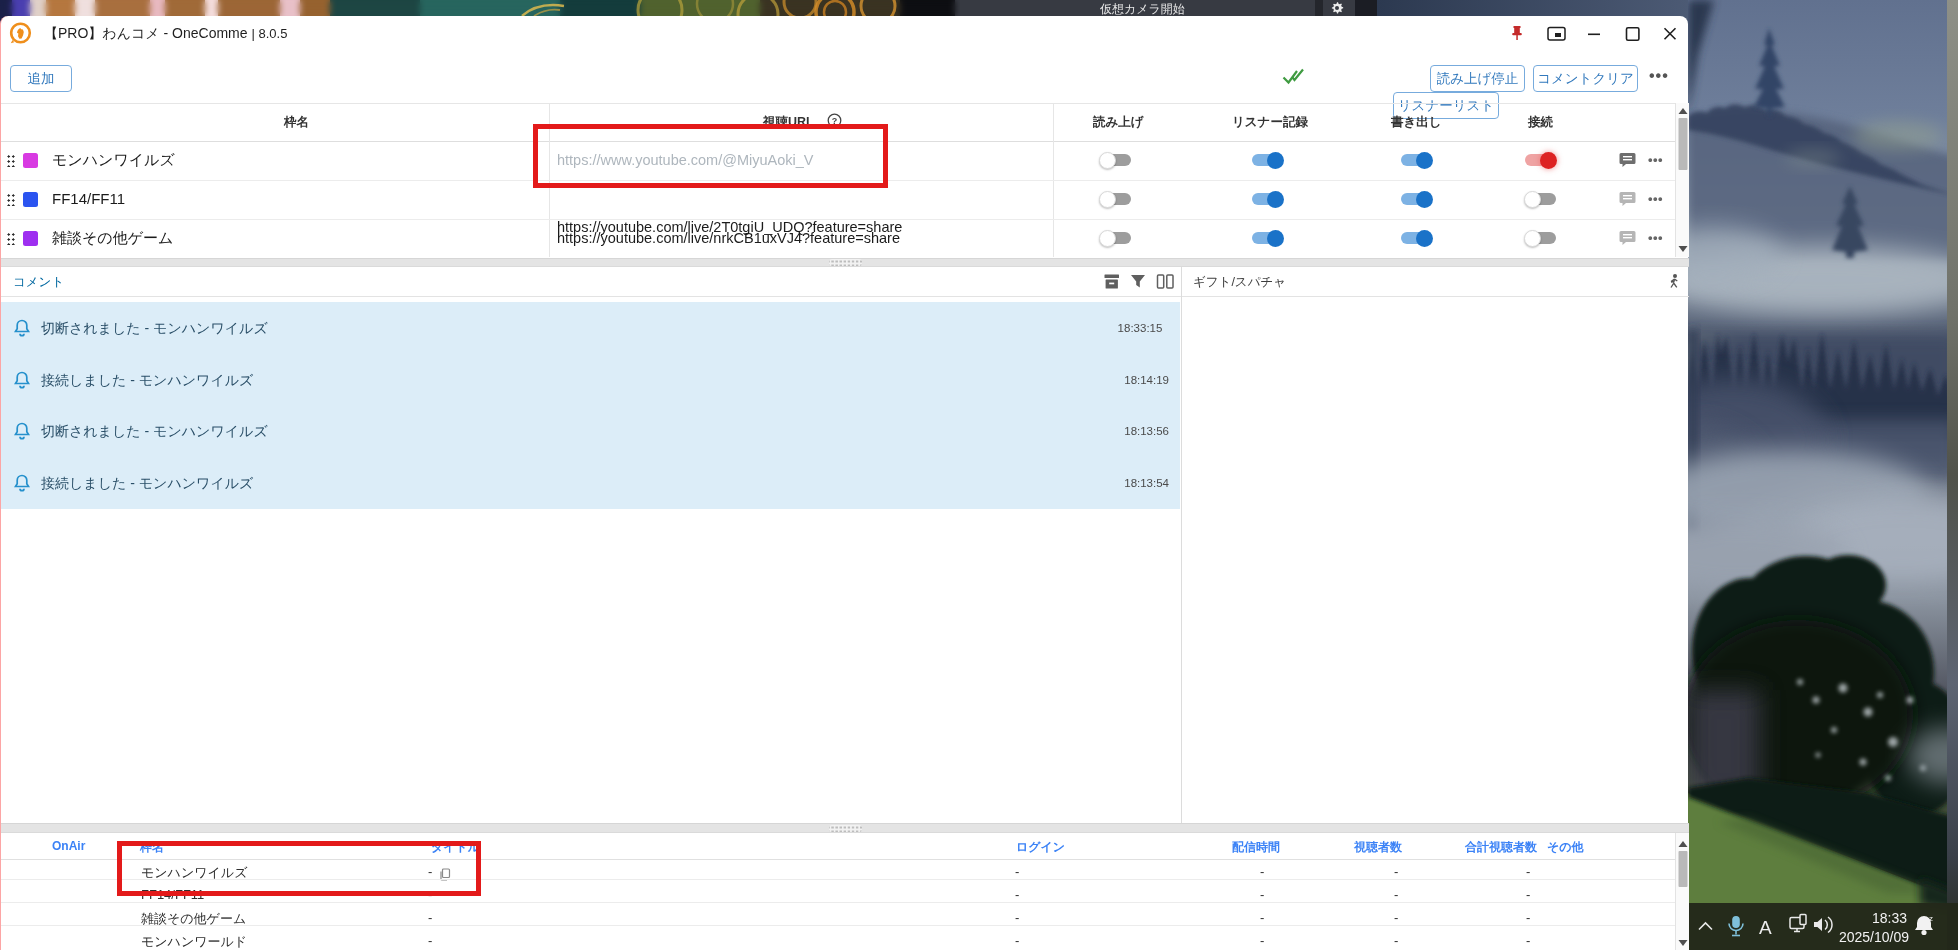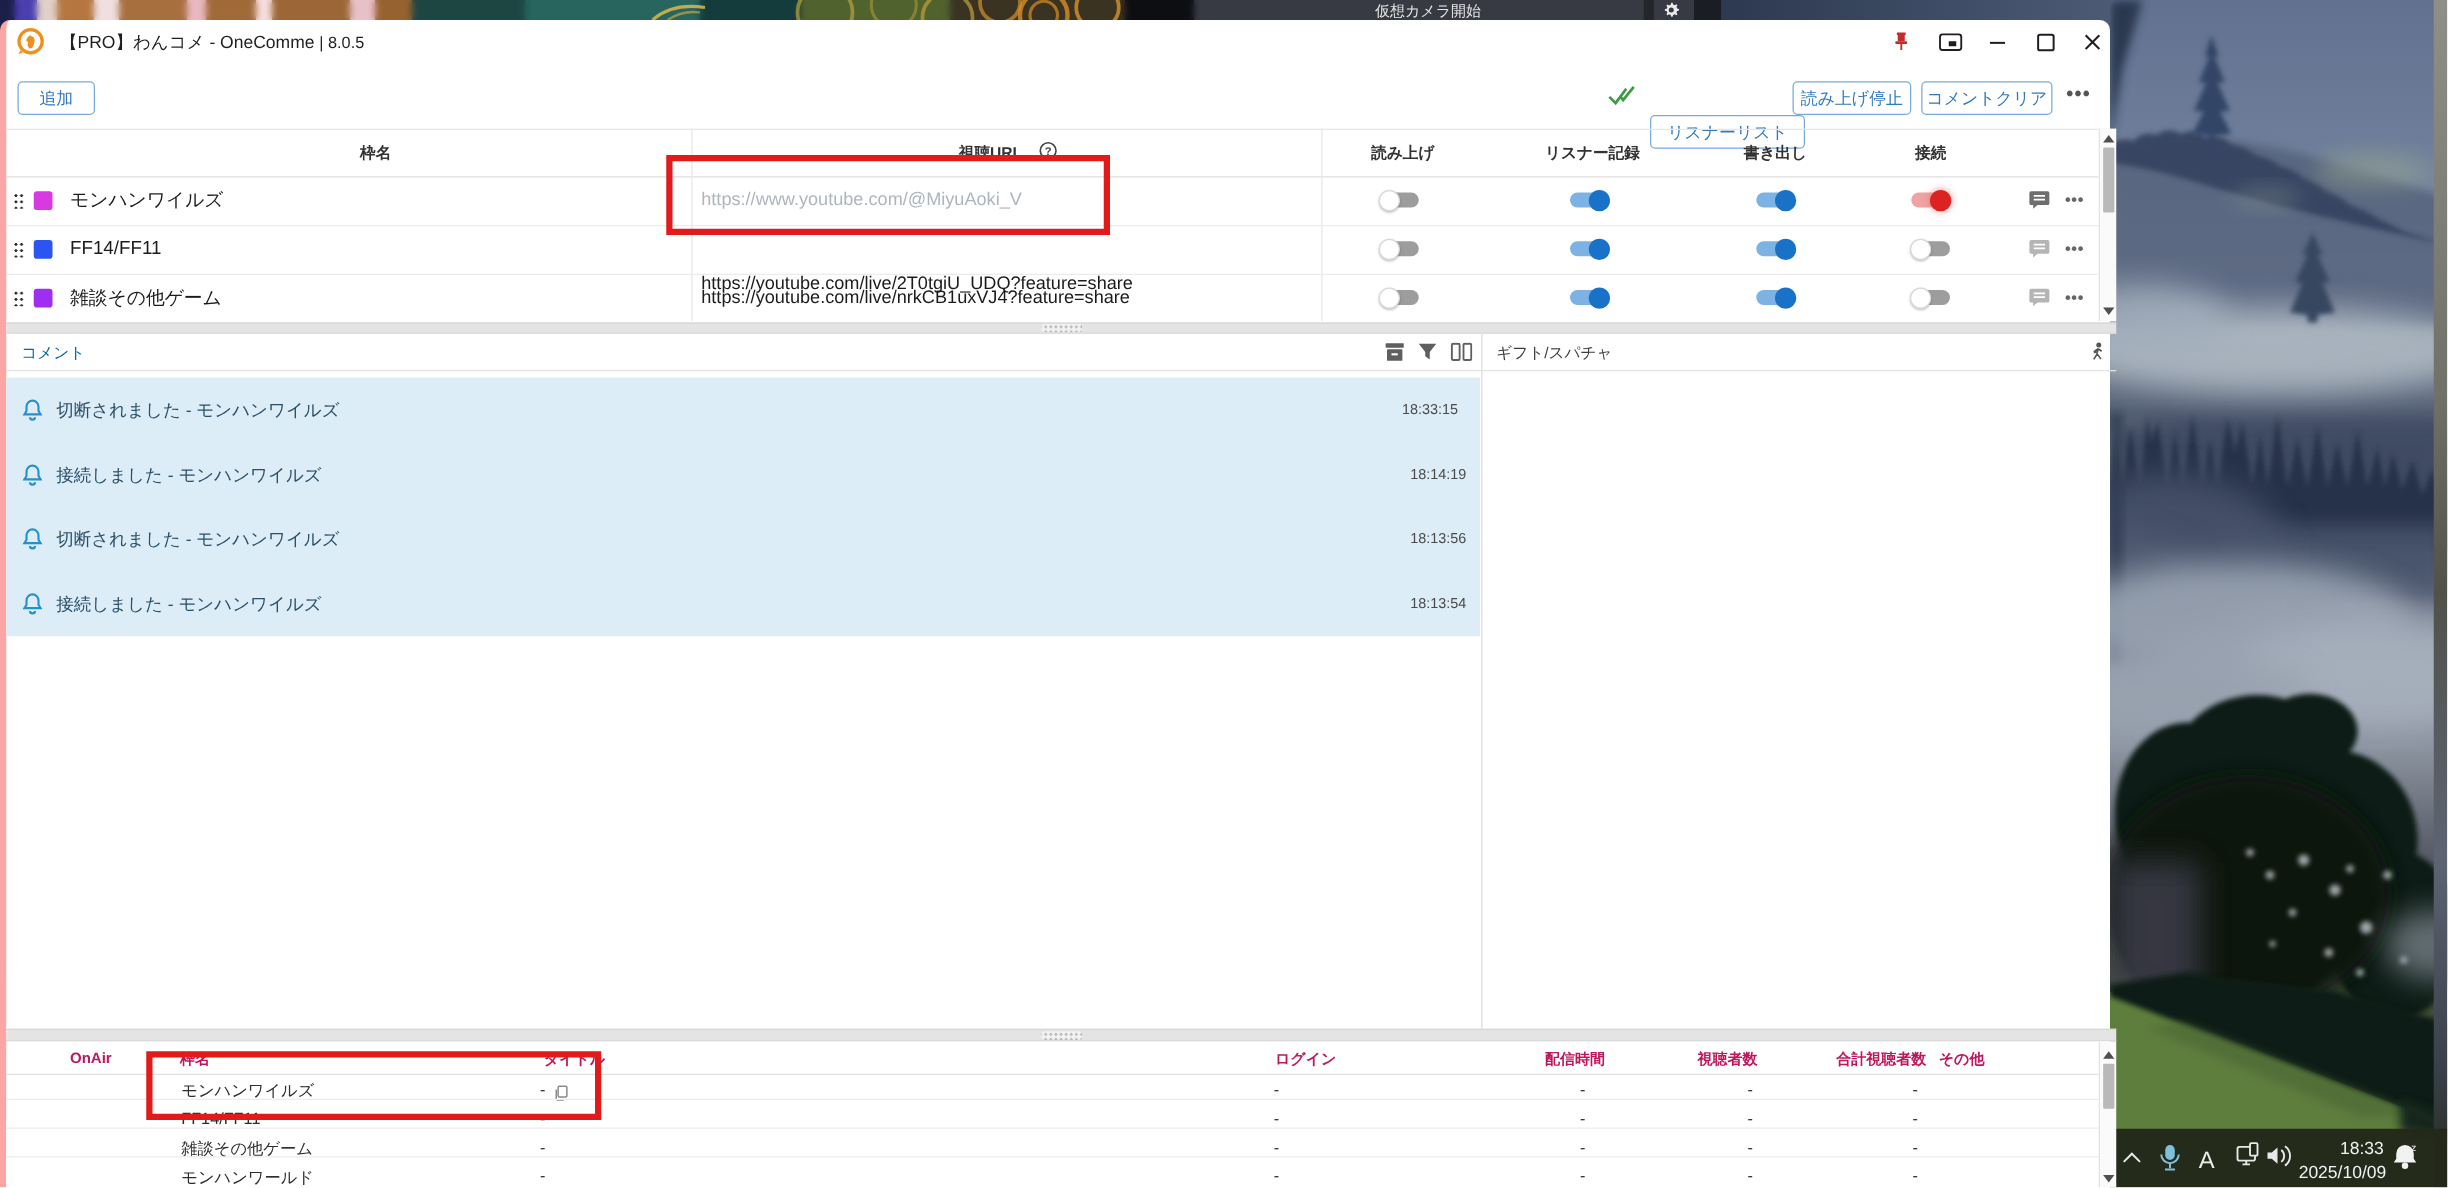--- a/index.html
+++ b/index.html
@@ -12,21 +12,21 @@
   #b5773f 46px, #b5773f 75px, #efdfde 75px, #efdfde 95px, #a86f3e 95px, #a86f3e 150px,
   #e8b9c0 150px, #e8b9c0 165px, #a06a38 165px, #a06a38 205px, #f5dede 205px, #f5dede 218px,
   #9c6636 218px, #9c6636 280px, #e8c0c8 280px, #e8c0c8 300px, #96622f 300px, #96622f 330px,
   #1d4643 330px, #1d4643 420px, #27655e 420px, #27655e 560px, #143c3c 560px, #143c3c 640px,
   #50622e 640px, #50622e 760px, #3a3322 760px, #3a3322 900px, #0d0e12 900px, #0d0e12 955px,
   #373a42 955px, #373a42 1355px, #1b1d24 1355px, #1b1d24 1377px,
   #2c3950 1377px, #4c5a74 1688px); }
 
 #rightstrip { left:1688px; top:0; width:270px; height:950px; overflow:hidden; }
 
-#appwin { left:0; top:16px; width:1688px; height:934px; background:#fff; border-radius:8px 8px 0 0; border-left:5px solid #fca5a5; }
+#appwin { left:0; top:16px; width:1688px; height:934px; background:#fff; border-radius:8px 8px 0 0; border-left:1px solid #fca5a5; }
 .hline { position:absolute; height:1px; background:#e6e6e6; }
 .vline { position:absolute; width:1px; background:#e6e6e6; }
 
 .tg { position:absolute; width:31px; height:12px; border-radius:6px; }
 .tg .knob { position:absolute; width:17px; height:17px; border-radius:50%; top:-2.5px; }
 .tg.off { background:#9d9d9d; }
 .tg.off .knob { left:-1px; background:#fff; border:1px solid #d9d9d9; box-shadow:0 1px 2px rgba(0,0,0,.25); }
 .tg.on { background:#7db2e4; }
 .tg.on .knob { right:-1px; background:#1a72c8; }
 .tg.red { background:#efa3a3; }
@@ -41,21 +41,21 @@
 .dots6 { position:absolute; width:9px; height:14px;
   background-image:radial-gradient(circle, #2b2b2b 1.1px, transparent 1.3px);
   background-size:4.5px 5px; background-position:0.5px 1px; }
 .sq { position:absolute; width:15px; height:15px; border-radius:2.5px; }
 .grip { width:33px; height:7px; background:#f2f2f2; border-radius:3px;
   background-image:radial-gradient(circle, #bdbdbd 1.1px, transparent 1.3px);
   background-size:4.1px 4px; background-position:1.5px 0.5px; }
 .commentrow { position:absolute; font-size:14px; color:#2a4f68; }
 .ctime { position:absolute; font-size:11.5px; color:#4a4a4a; }
 .btxt { position:absolute; font-size:13px; color:#2e2e2e; }
-.bhdr { position:absolute; font-size:12px; color:#be185d; font-weight:bold; }
+.bhdr { position:absolute; font-size:12px; color:#3b82f6; font-weight:bold; }
 </style>
 </head>
 <body>
 <div id="topstrip" class="abs"></div>
 <div class="abs" style="left:0; top:0; width:960px; height:16px; backdrop-filter:blur(3px);"></div>
 <div class="abs" style="left:1100px; top:1px; font-size:12px; color:#e8e8e8;">仮想カメラ開始</div>
 <div class="abs" style="left:1315px; top:0; width:8px; height:16px; background:#24262c;"></div>
 <svg class="abs" style="left:1329px; top:0px;" width="16" height="16" viewBox="0 0 15 15">
     <path d="M7.5 2 l1 0 .4 1.4 1.2.5 1.3-.7.7.7-.7 1.3.5 1.2 1.4.4 0 1-1.4.4-.5 1.2.7 1.3-.7.7-1.3-.7-1.2.5-.4 1.4-1 0-.4-1.4-1.2-.5-1.3.7-.7-.7.7-1.3-.5-1.2L2.7 8l0-1 1.4-.4.5-1.2-.7-1.3.7-.7 1.3.7 1.2-.5z" fill="#ececec"></path>
     <circle cx="7.5" cy="7.5" r="1.9" fill="#373a42"></circle>
@@ -234,21 +234,21 @@
     <rect x="117.5" y="3.8" width="12.4" height="12.4" rx="1.5" fill="none" stroke="#1f1f1f" stroke-width="1.6"></rect>
 
     <path d="M155.5 4.2 L166.5 15.2 M166.5 4.2 L155.5 15.2" stroke="#1f1f1f" stroke-width="1.6"></path>
   </svg>
 
   <div class="btn" style="left:9px; top:49px; width:62px;">追加</div>
   <svg class="abs" style="left:1281px; top:52px;" width="24" height="18" viewBox="0 0 24 18">
     <path d="M1.5 9.5 L6.5 14.5 L15 3" fill="none" stroke="#3f9b41" stroke-width="2.2"></path>
     <path d="M10.5 9.5 L12.5 12 L21 1.5" fill="none" stroke="#3f9b41" stroke-width="2.2"></path>
   </svg>
-  <div class="btn" style="left:1315px; top:49px; width:124px;margin-top:27px;">リスナーリスト</div>
+  <div class="btn" style="left:1392px; top:49px; width:106px;margin-top:27px;">リスナーリスト</div>
   <div class="btn" style="left:1429px; top:49px; width:95px;">読み上げ停止</div>
   <div class="btn" style="left:1532px; top:49px; width:105px;">コメントクリア</div>
   <div class="abs" style="left:1648px; top:51px; font-size:16px; color:#555; letter-spacing:1px; font-weight:bold;">•••</div>
 
   <div class="hline" style="left:0; top:87px; width:1688px;"></div>
 
   <div class="abs hdrtxt" style="left:283px; top:98px;">枠名</div>
   <div class="abs hdrtxt" style="left:762px; top:98px;">視聴URL</div>
   <svg class="abs" style="left:826px; top:97px;" width="15" height="15" viewBox="0 0 15 15">
     <circle cx="7.5" cy="7.5" r="6.3" fill="none" stroke="#444" stroke-width="1.3"></circle>

